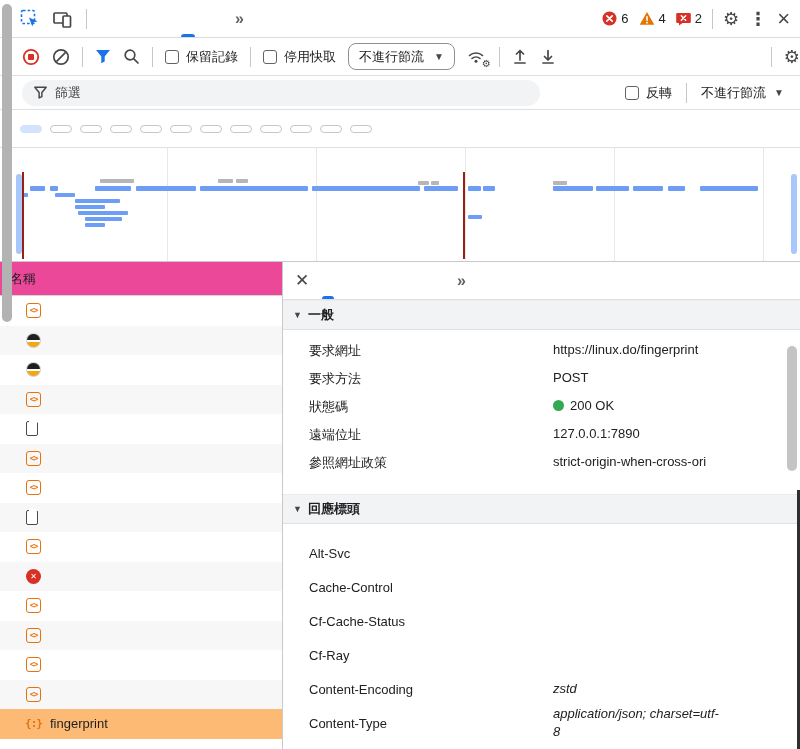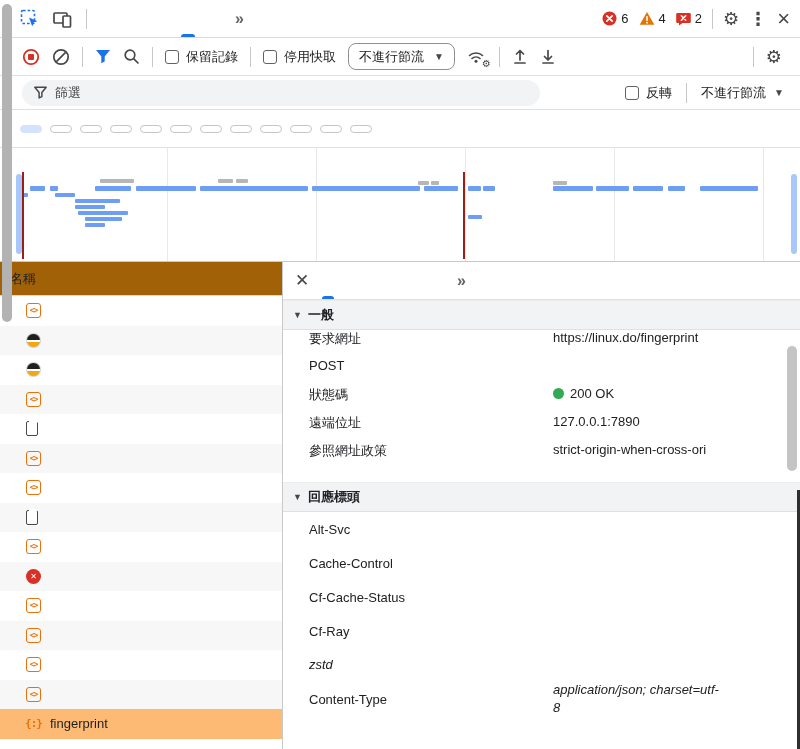--- a/index.html
+++ b/index.html
@@ -21,21 +21,21 @@
   .tab.active { color:#1967d2; }
   .tab.active::after { content:""; position:absolute; left:6px; right:6px; bottom:0;
     height:3px; background:#1a73e8; border-radius:3px 3px 0 0; }
   .chev { font-size:16px; font-weight:bold; color:#5f6368; padding:0 8px; }
   .tabbar-right { display:flex; align-items:center; gap:10px; }
   .badge { display:flex; align-items:center; gap:4px; font-size:13px; color:#202124; }
   .glyph { font-size:18px; color:#474747; line-height:1; }
 
   
   .nettoolbar { height:38px; border-bottom:1px solid #e0e0e0; display:flex; align-items:center;
-    gap:12px; padding:0 18px 0 22px; }
+    gap:12px; padding:0 0 0 22px; }
   .cb { width:14px; height:14px; border:1.5px solid #5f6368; border-radius:3px; background:#fff; flex:none; }
   .cb-label { font-size:13px; margin-left:7px; white-space:nowrap; }
   .throttle { display:flex; align-items:center; gap:10px; border:1px solid #8e918f;
     border-radius:8px; height:27px; padding:0 10px; font-size:13px; }
   .caret { font-size:10px; color:#474747; }
   .spacer { flex:1; }
 
   
   .filterrow { height:34px; border-bottom:1px solid #e0e0e0; display:flex; align-items:center;
     padding:0 16px 0 22px; gap:14px; }
@@ -60,21 +60,21 @@
   .tl-bar { position:absolute; border-radius:1px; }
   .tl-bar.t-blue { background:#6e9df6; }
   .tl-bar.t-gray { background:#b6b6b6; }
   .tl-event { position:absolute; top:24px; height:87px; width:2px; background:#9c1f13; }
   .tl-handle { position:absolute; top:26px; height:80px; width:6px; border-radius:4px; background:#a8c7fa; }
 
   
   .split { display:flex; height:487px; }
   .requests { width:283px; flex:none; border-right:1px solid #c9c9c9; display:flex; flex-direction:column; overflow:hidden; }
   .req-header { height:34px; flex:none; display:flex; align-items:center; padding-left:10px;
-    font-size:13px; color:#202124; border-bottom:1px solid #d5d5d5; background:#a16207; }
+    font-size:13px; color:#202124; border-bottom:1px solid #d5d5d5; background:#ec4899; }
   .req-list { flex:1; overflow:hidden; }
   .req-row { height:29.5px; display:flex; align-items:center; padding-left:26px; font-size:13px; }
   .req-row:nth-of-type(even) { background:#f7f7f7; }
   .req-row.selected { background:#fdba74; }
   .req-icon { width:15px; height:15px; flex:none; position:relative;
     display:flex; align-items:center; justify-content:center; }
   .req-label { margin-left:9px; color:#1f1f1f; }
   .t-html .req-icon { border:1.5px solid #e8710a; border-radius:3px; color:#e8710a; }
   .t-html .req-icon::before { content:"<>"; font-size:8px; font-weight:bold; letter-spacing:-1px;
     font-family:"DejaVu Sans Mono",monospace; }
@@ -99,21 +99,21 @@
   .dtab { padding:0 11px; height:100%; display:flex; align-items:center; font-size:13.5px;
     font-weight:500; color:#474747; position:relative; white-space:nowrap; }
   .dtab.active { color:#1967d2; }
   .dtab.active::after { content:""; position:absolute; left:5px; right:5px; bottom:0; height:3px;
     background:#1a73e8; border-radius:3px 3px 0 0; }
   .dcontent { flex:1; overflow:hidden; position:relative; }
   .sect-header { height:30px; display:flex; align-items:center; background:#f1f3f4;
     border-bottom:1px solid #e0e0e0; border-top:1px solid #ececec; padding-left:10px;
     font-size:13px; font-weight:600; gap:6px; }
   .tri { font-size:9px; color:#474747; }
-  .kv-rows { }
+  .kv-rows { padding-top:12px; }
   .kv-row { display:flex; align-items:flex-start; padding-left:26px; font-size:13px; }
   .gen .kv-row { height:28px; }
   .resp .kv-row { height:34px;align-items:center; }
   .kv-label { width:244px; flex:none; color:#202124; }
   .kv-value { flex:1; white-space:nowrap; overflow:hidden; color:#202124; display:flex; align-items:flex-start; gap:6px; }
   .resp .kv-value { white-space:normal; max-width:170px; line-height:1.35;font-style:italic; }
   .dot { display:none; width:11px; height:11px; border-radius:50%; background:#34a853; margin-top:2px; flex:none; }
   .has-dot .dot { display:inline-block; }
   .sect-gap { height:12px; }
   .dscroll { position:absolute; right:3px; top:46px; width:10px; height:125px;
@@ -435,20 +435,21 @@
       </div>
       <div class="kv-rows gen">
 
       <div class="kv-row">
             <span class="kv-label">要求網址</span>
             <span class="kv-value">
               <span>https://linux.do/fingerprint</span>
             </span>
           </div>
           <div class="kv-row">
+            <span class="kv-label">要求方法</span>
             <span class="kv-value">
               <span>POST</span>
             </span>
           </div>
           <div class="kv-row has-dot">
             <span class="kv-label">狀態碼</span>
             <span class="kv-value">
               <span class="dot"></span>
               <span>200 OK</span>
             </span>
@@ -493,20 +494,21 @@
               <span></span>
             </span>
           </div>
           <div class="kv-row">
             <span class="kv-label">Cf-Ray</span>
             <span class="kv-value">
               <span></span>
             </span>
           </div>
           <div class="kv-row">
+            <span class="kv-label">Content-Encoding</span>
             <span class="kv-value">
               <span>zstd</span>
             </span>
           </div>
           <div class="kv-row">
             <span class="kv-label">Content-Type</span>
             <span class="kv-value">
               <span>application/json; charset=utf-8</span>
             </span>
           </div>

